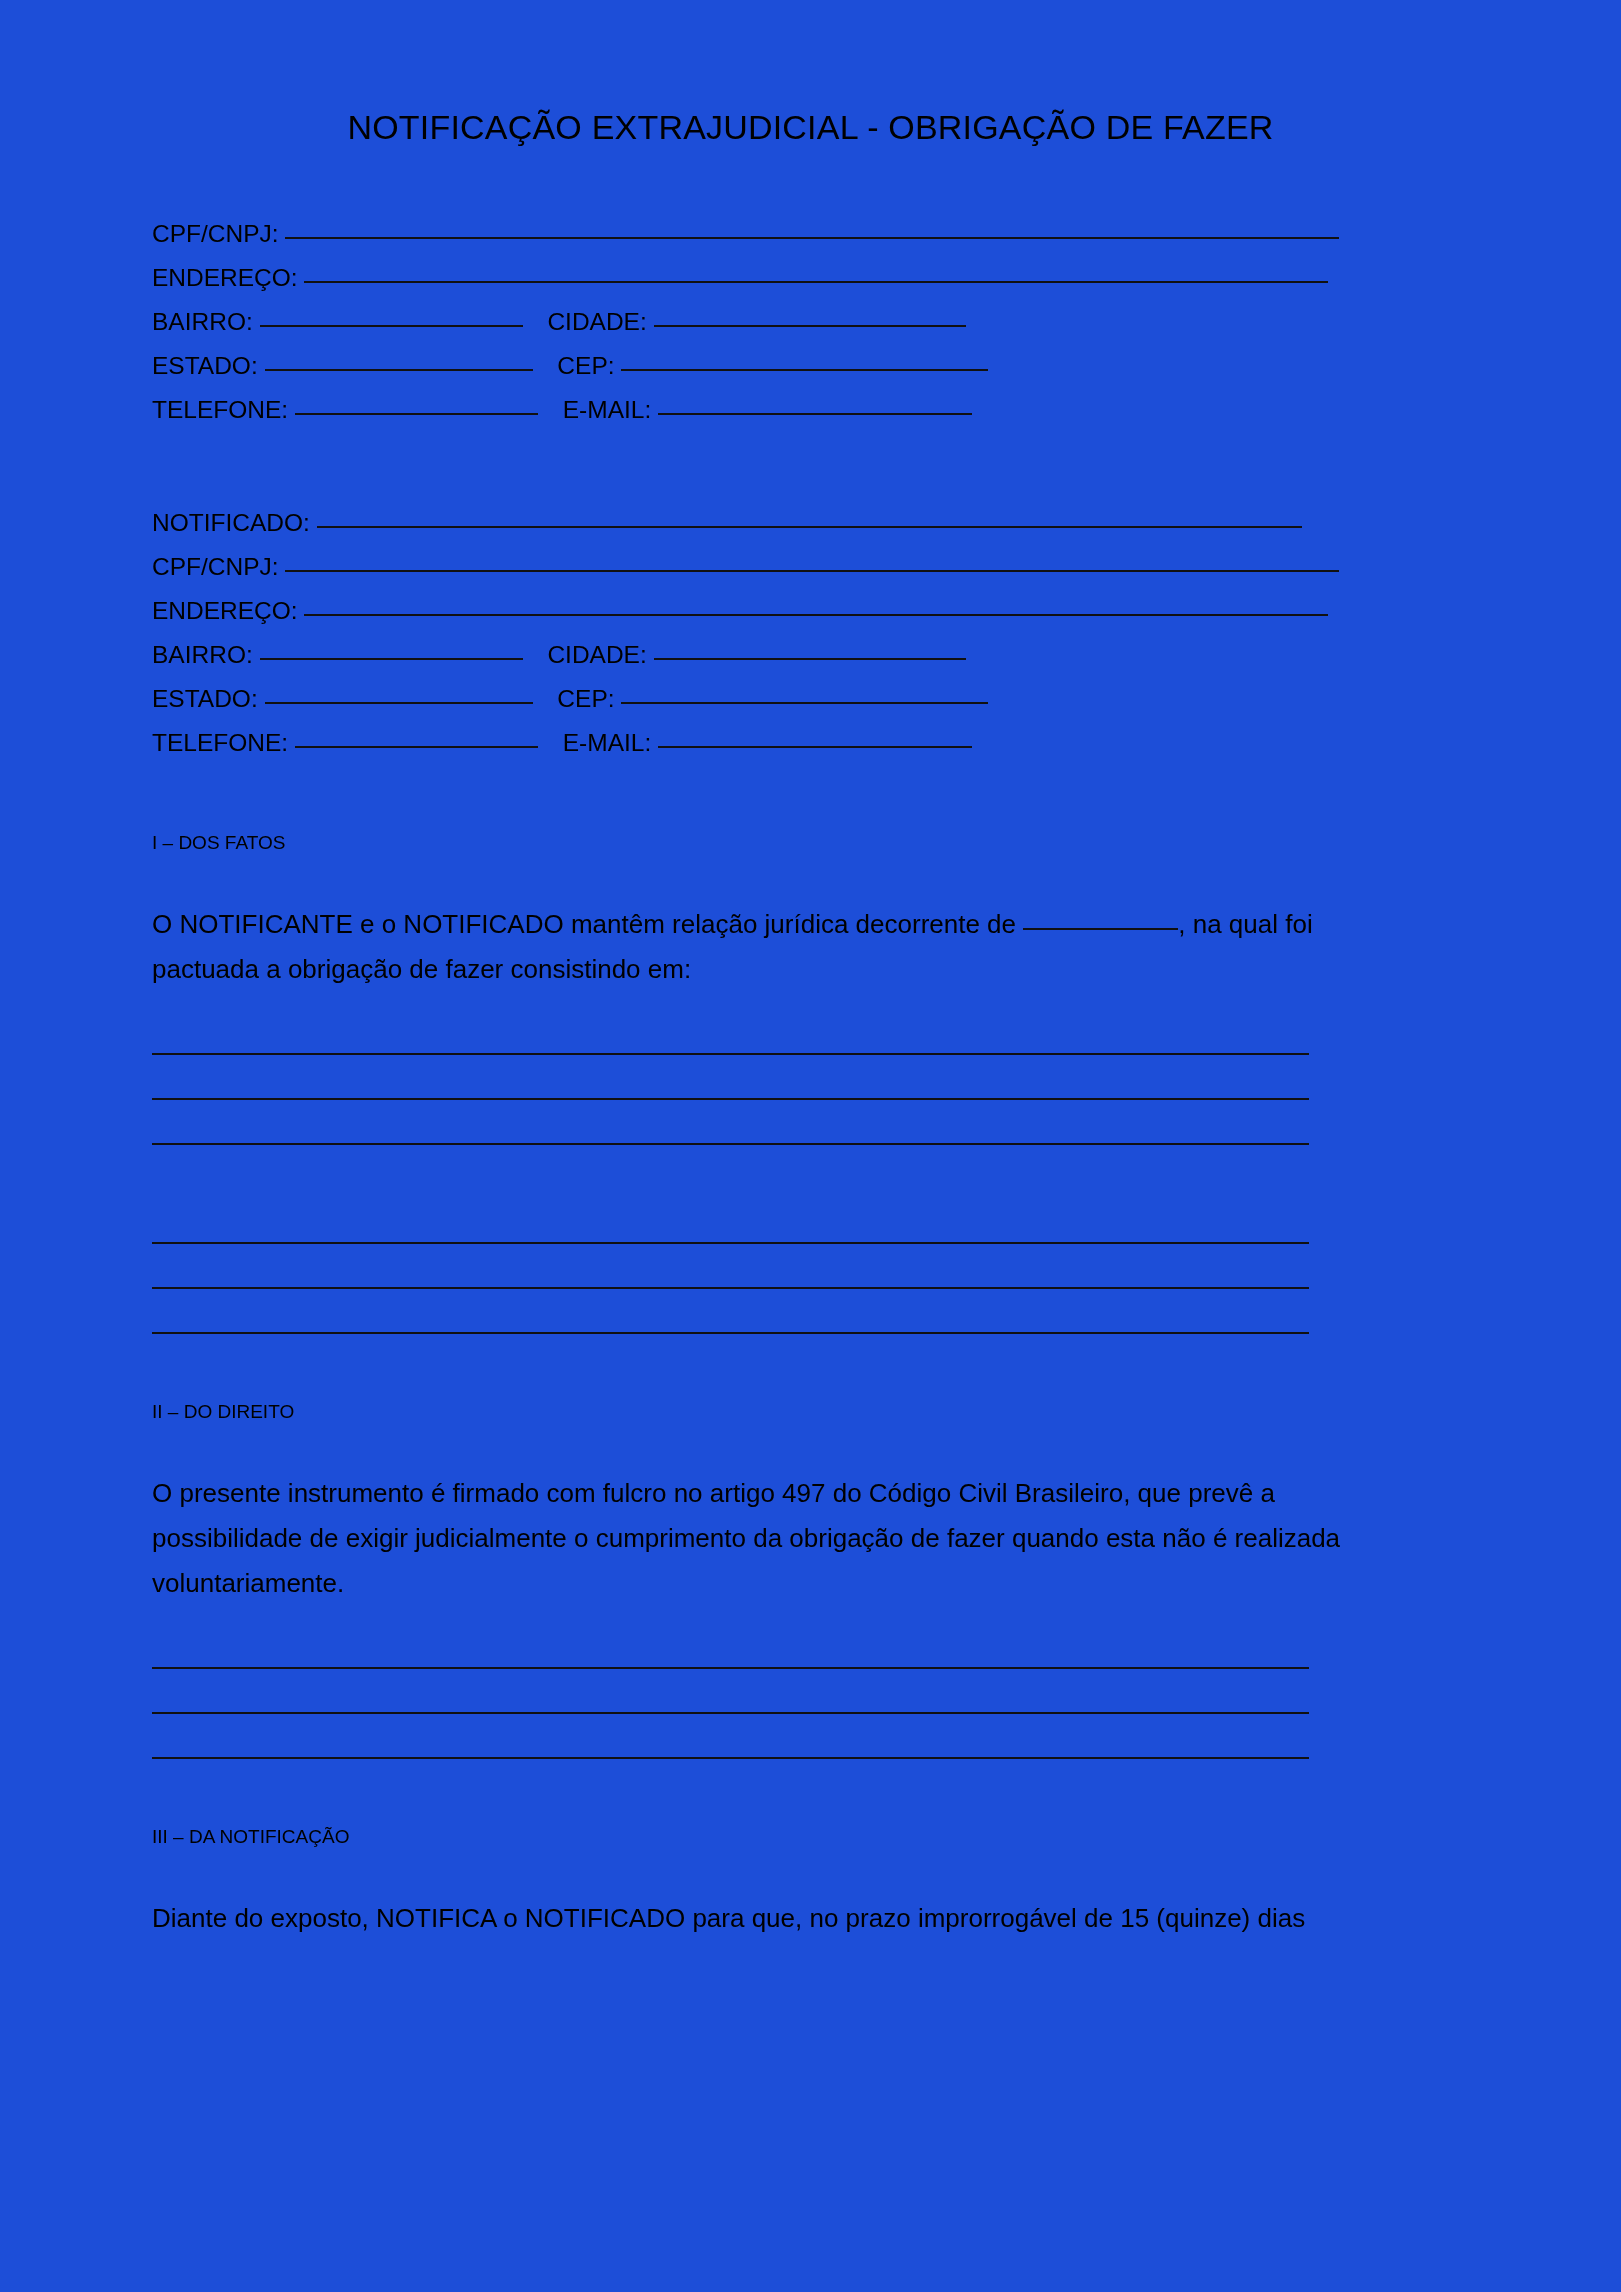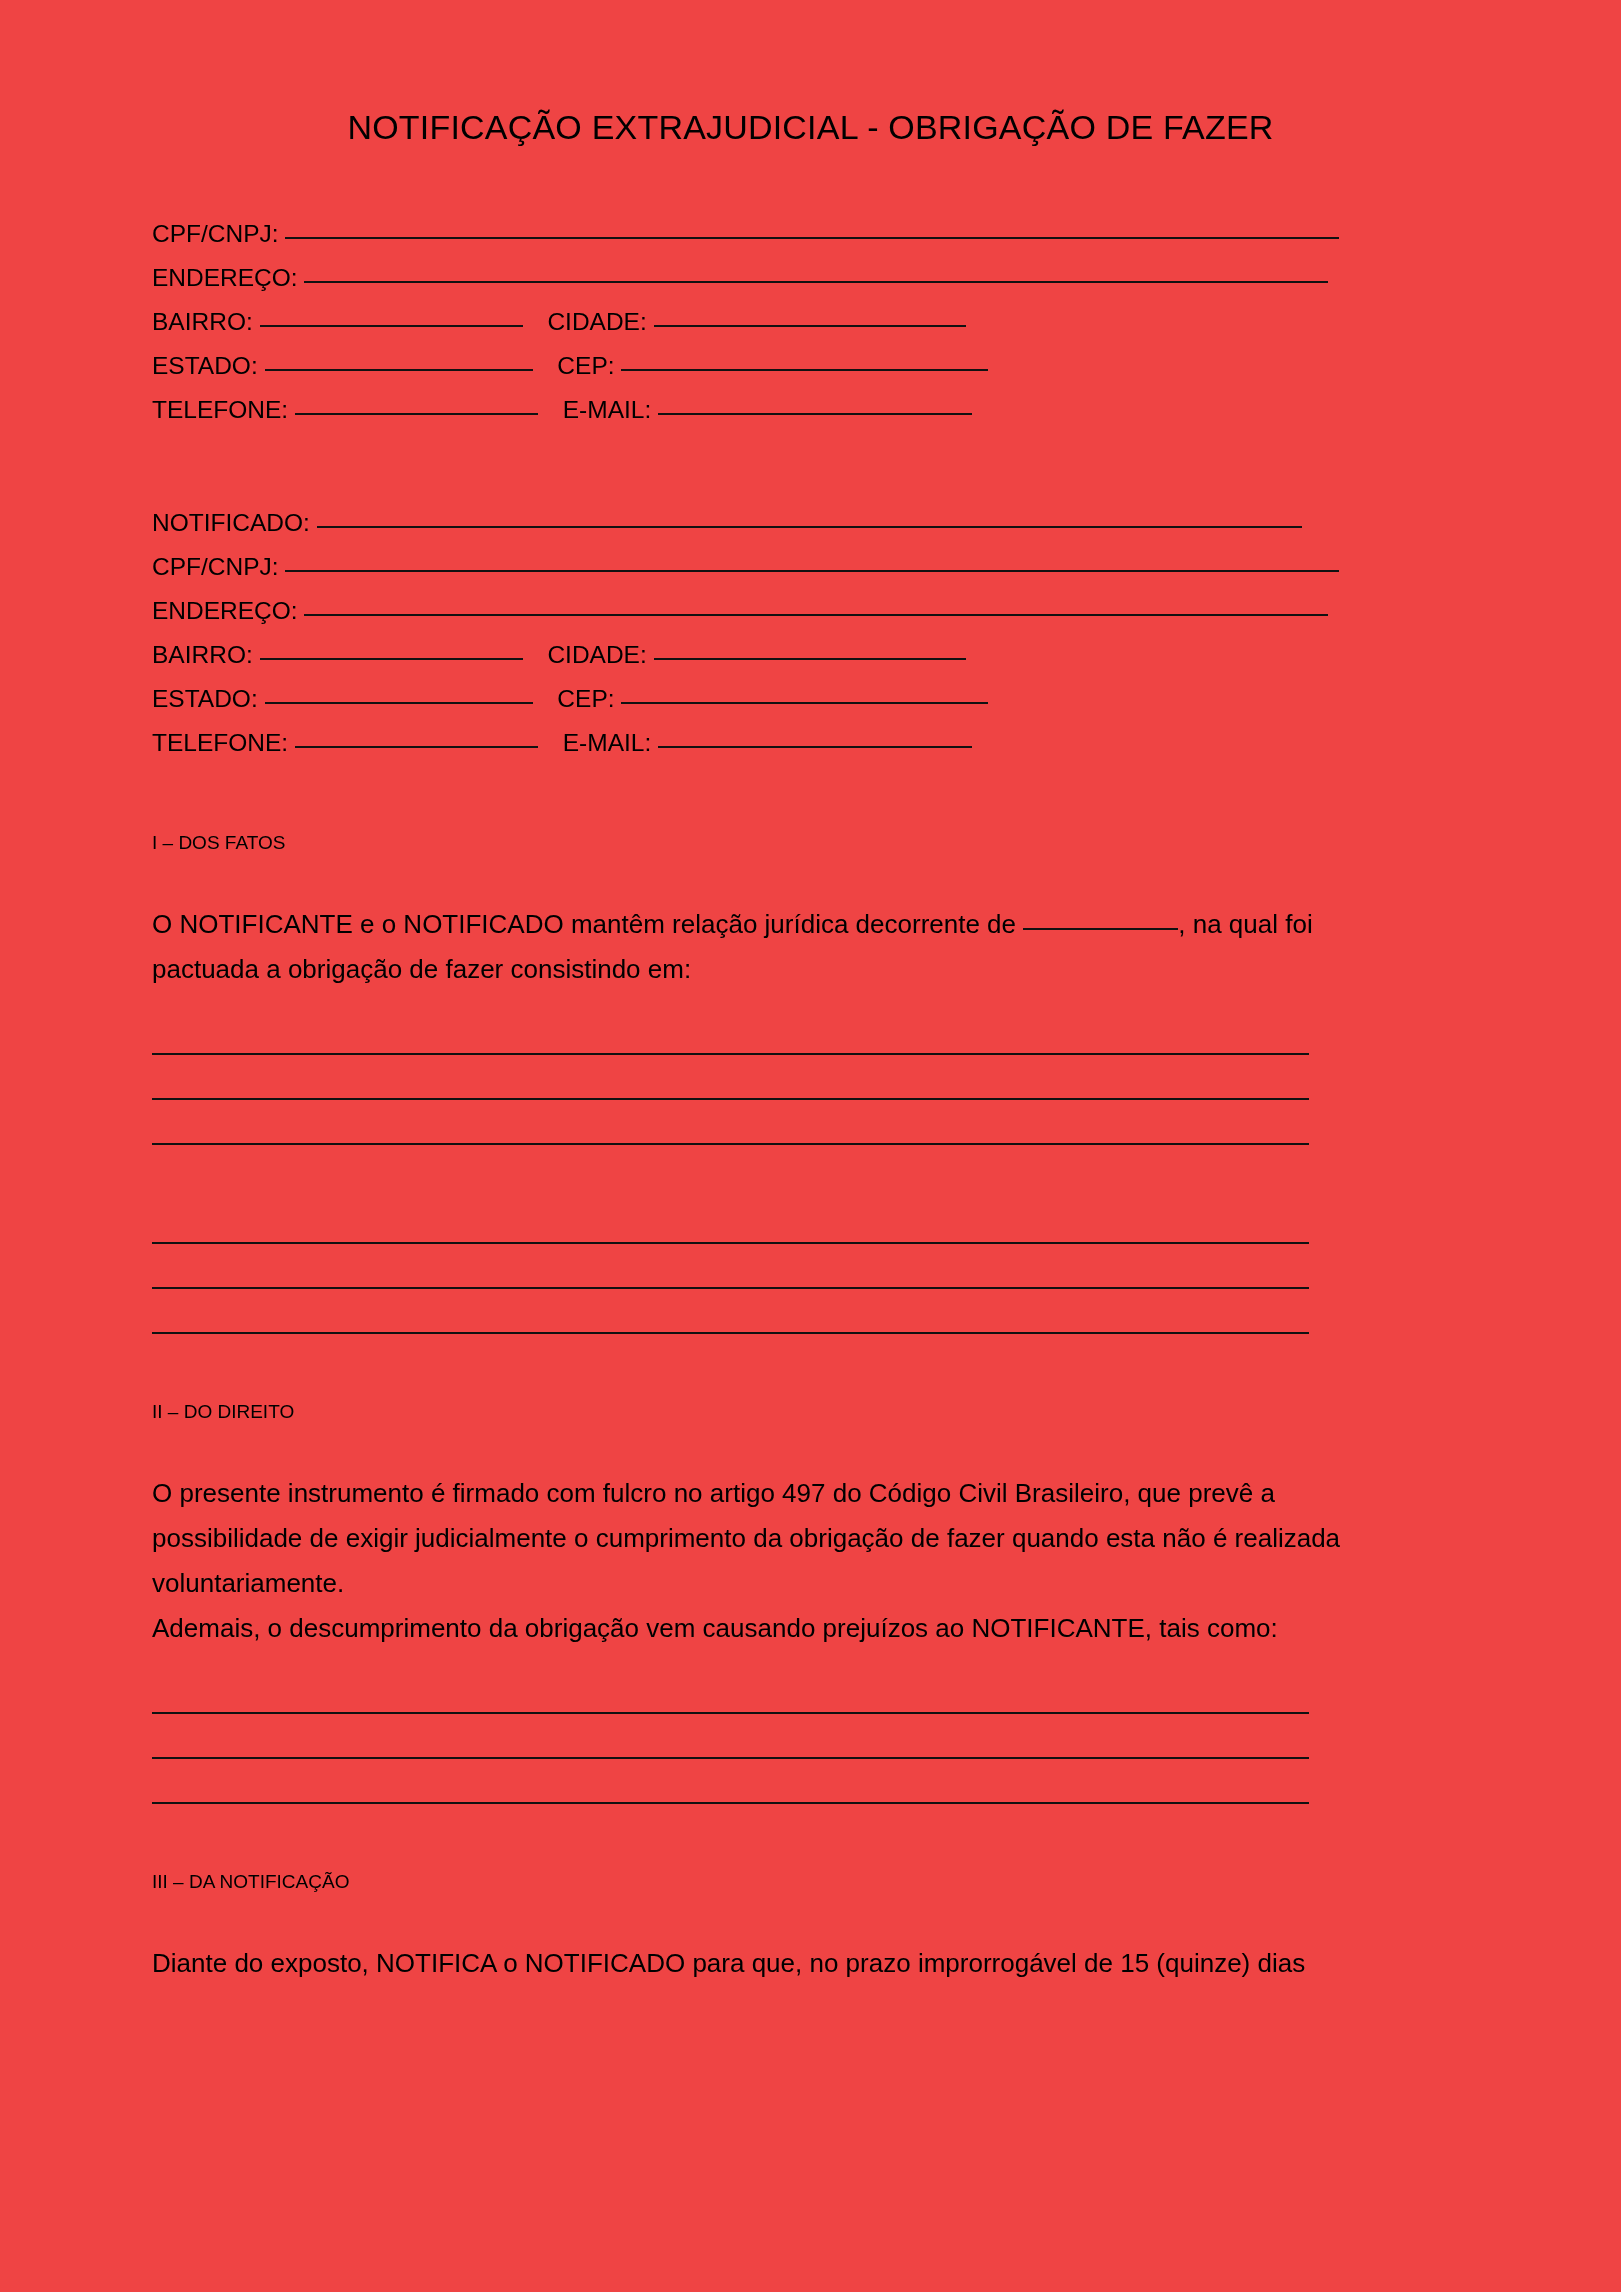--- a/index.html
+++ b/index.html
@@ -4,21 +4,21 @@
 <style>
   html, body {
     margin: 0;
     padding: 0;
     background: #ffffff;
   }
   .page {
     position: relative;
     width: 1621px;
     height: 2293px;
-    background: #ef4444;
+    background: #1d4ed8;
     margin: 0 auto;
     overflow: hidden;
     font-family: "Liberation Sans", sans-serif;
     color: #000000;
     -webkit-font-smoothing: antialiased;
   }
 
   
   .doc-title {
     position: absolute;
@@ -212,21 +212,20 @@
     </div>
 
     <div class="gap-md"></div>
 
     <div class="sec-heading">II – DO DIREITO</div>
 
     <div class="gap-sm"></div>
 
     <div class="para">O presente instrumento é firmado com fulcro no artigo 497 do Código Civil Brasileiro, que prevê a possibilidade de exigir judicialmente o cumprimento da obrigação de fazer quando esta não é realizada voluntariamente.</div>
 
-    <div class="para">Ademais, o descumprimento da obrigação vem causando prejuízos ao NOTIFICANTE, tais como:</div>
 
     <div class="blank-lines">
       <div class="blank-line"></div>
       <div class="blank-line"></div>
       <div class="blank-line"></div>
     </div>
 
     <div class="gap-md"></div>
 
     <div class="sec-heading">III – DA NOTIFICAÇÃO</div>

